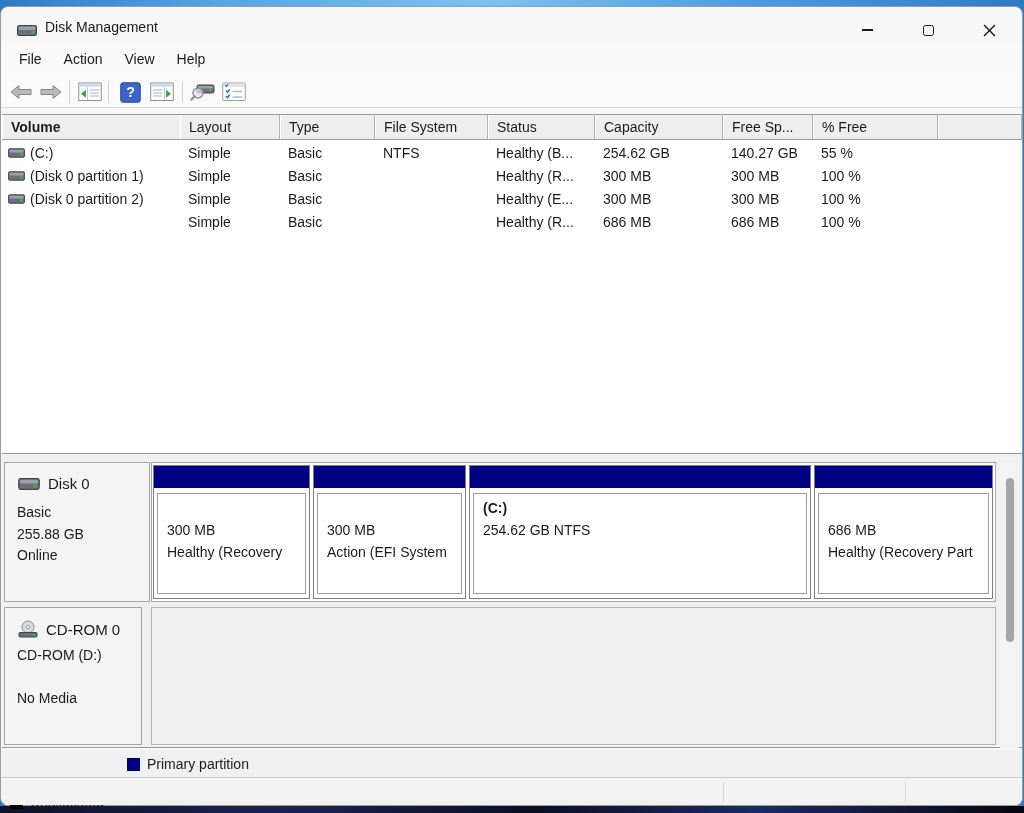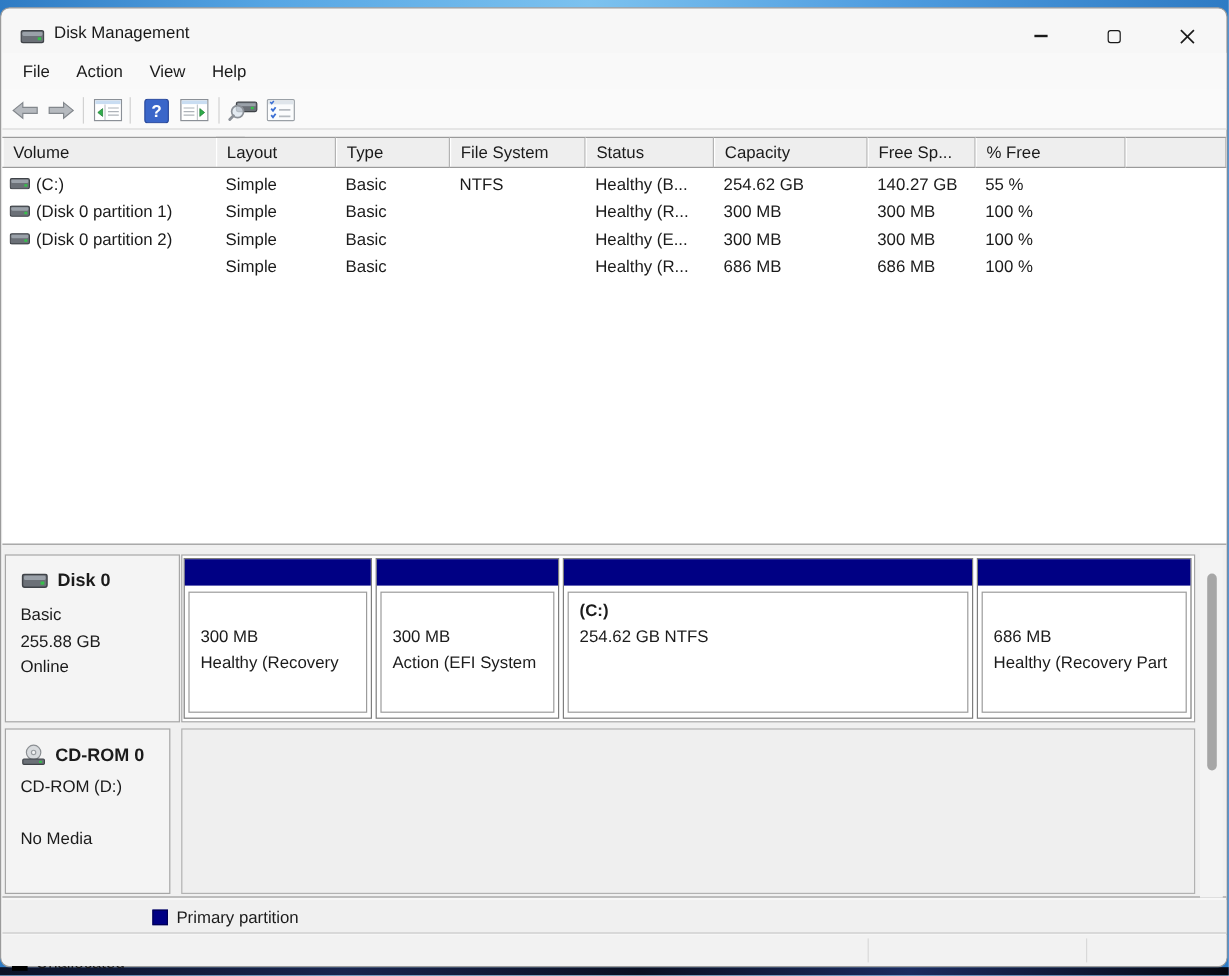--- a/index.html
+++ b/index.html
@@ -26,36 +26,36 @@
 
   #toolbar { position:absolute; left:2px; top:74px; width:1020px; height:34px; background:#fafafa; border-bottom:1px solid #d8d8d8; }
   .tb-btn { position:absolute; top:79px; width:30px; height:26px; display:flex; align-items:center; justify-content:center; }
   .tb-sep { position:absolute; top:81px; width:1px; height:22px; background:#d2d2d2; }
 
   
   #list-panel { position:absolute; left:2px; top:114px; width:1020px; height:339px; background:#ffffff; }
   .hcell { position:absolute; top:114px; height:26px; background:#eeeeee; border-top:1px solid #9a9a9a;
     border-bottom:1px solid #9a9a9a; border-right:1px solid #b3b3b3; box-shadow:inset 1px 0 0 #ffffff;
     font-size:14px; line-height:24px; padding-left:9px; white-space:nowrap; overflow:hidden; }
-  .c0 { left:2px; width:202px; } .c1 { left:180px; width:100px; } .c2 { left:280px; width:95px; }
+  .c0 { left:2px; width:202px;font-weight:bold; } .c1 { left:180px; width:100px; } .c2 { left:280px; width:95px; }
   .c3 { left:375px; width:113px; } .c4 { left:488px; width:107px; } .c5 { left:595px; width:128px; }
   .c6 { left:723px; width:90px; } .c7 { left:813px; width:125px; } .c8 { left:938px; width:84px; }
   .lrow { position:absolute; left:2px; width:1020px; height:23px; }
   .r0 { top:142px; } .r1 { top:165px; } .r2 { top:188px; } .r3 { top:211px; }
   .lcell { position:absolute; top:0; height:23px; font-size:14px; line-height:23px; padding-left:8px; white-space:nowrap; overflow:hidden; }
   .lcell.vol { padding-left:28px; }
   .row-ico { position:absolute; left:6px; top:6px; }
 
   
   #splitter { position:absolute; left:2px; top:453px; width:1020px; height:4px; background:#f0f0f0; border-top:1px solid #9a9a9a; }
   #graph-panel { position:absolute; left:2px; top:457px; width:1020px; height:291px; background:#f0f0f0; border-bottom:1px solid #9a9a9a; }
   .disk-cell { position:absolute; background:#f4f4f4; border:1px solid #a6a6a6; }
   #disk0-cell { left:4px; top:462px; width:146px; height:140px; }
   #cdrom-cell { left:4px; top:607px; width:138px; height:138px; }
-  .disk-cell-title { position:absolute; left:12px; top:12px; display:flex; align-items:center; gap:7px; font-size:15px; font-weight:bold; }
+  .disk-cell-title { position:absolute; left:12px; top:12px; display:flex; align-items:center; gap:7px; font-size:15px; font-weight:normal; }
   .disk-cell-lines { position:absolute; left:12px; font-size:14px; line-height:21.5px; }
   #disk0-strip { position:absolute; left:151px; top:462px; width:845px; height:140px; background:#ffffff; border:1px solid #a6a6a6; }
   .part { position:absolute; top:465px; height:134px; border:1px solid #7e7e7e; background:#ffffff; }
   .p0 { left:153px; width:157px; } .p1 { left:313px; width:153px; } .p2 { left:469px; width:342px; } .p3 { left:814px; width:179px; }
   .part-band { position:absolute; left:0; top:0; right:0; height:22px; background:#000084; }
   .part-body { position:absolute; left:3px; right:3px; top:27px; bottom:4px; border:1px solid #9c9c9c; background:#ffffff;
     padding:3px 0 0 9px; font-size:14px; line-height:22px; white-space:nowrap; overflow:hidden; }
   .part-line1 { font-weight:bold; min-height:22px; }
   #cdrom-area { position:absolute; left:151px; top:607px; width:845px; height:138px; background:#efefef; border:1px solid #b2b2b2; }
   #vscrollbar { position:absolute; left:1000px; top:457px; width:19px; height:291px; background:#f3f3f3; }

